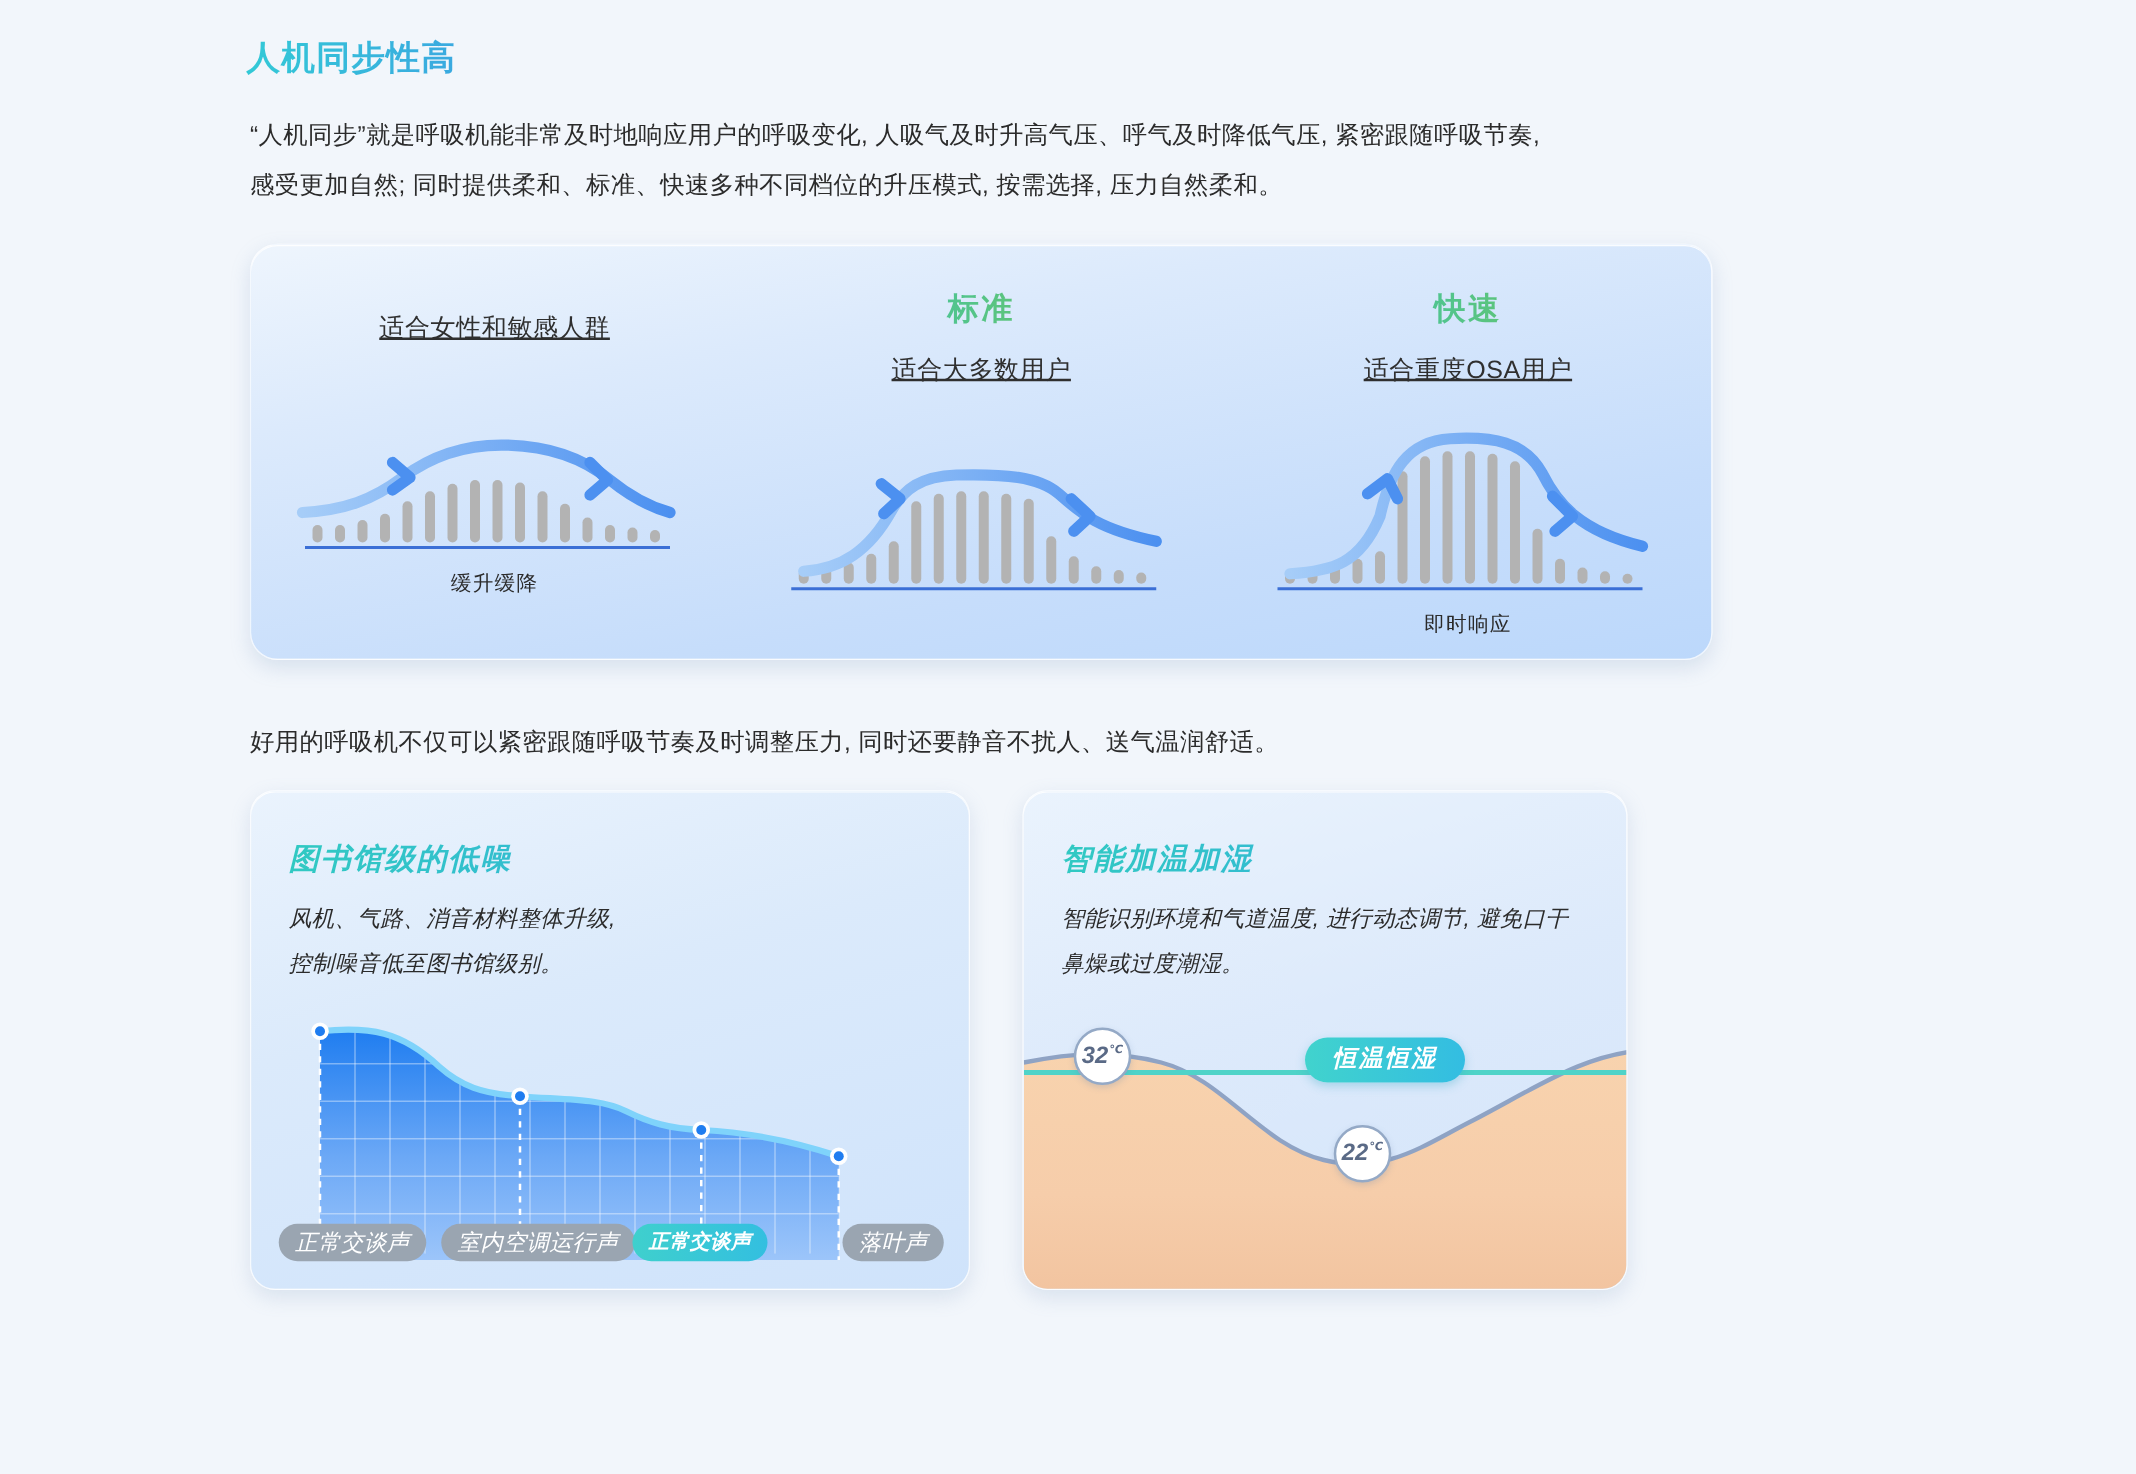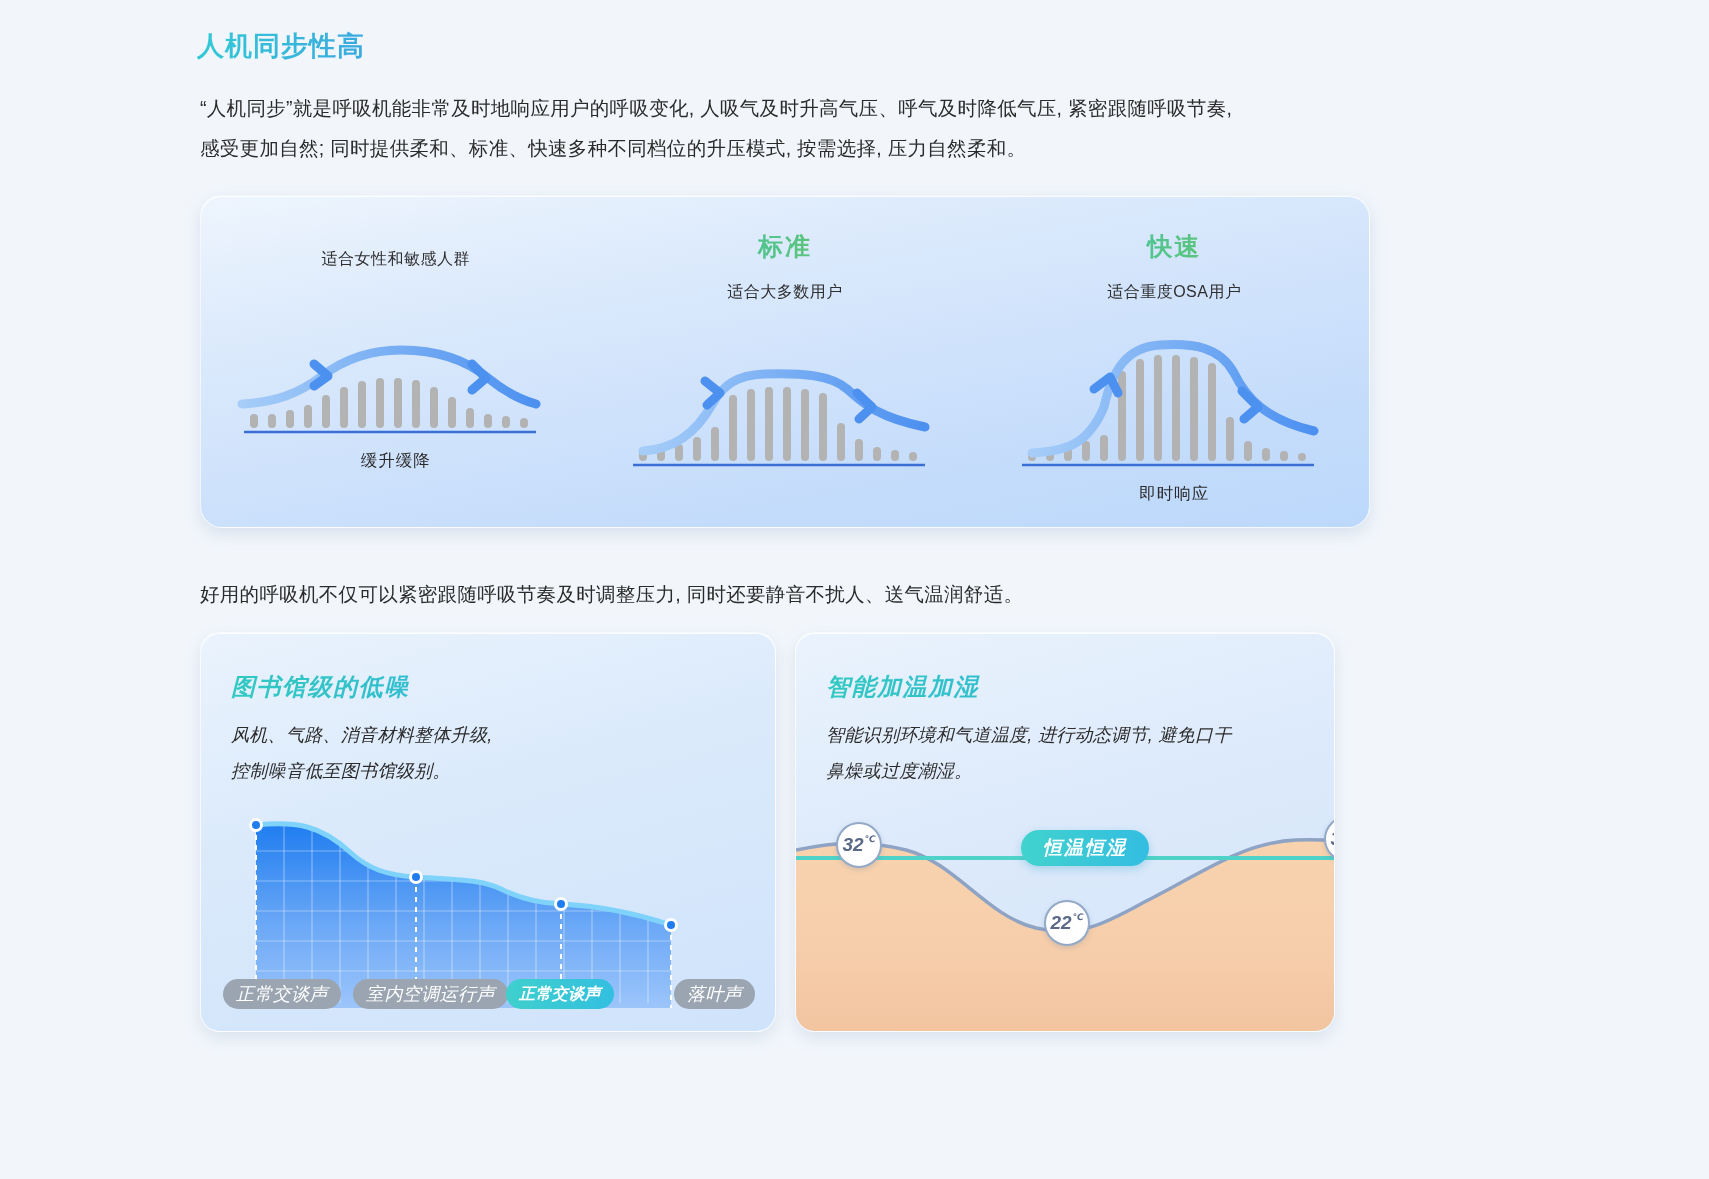--- a/index.html
+++ b/index.html
@@ -38,21 +38,21 @@
   }
   .modes-row{ display:flex; width:100%; height:100%; }
   .mode-col{ flex:1; position:relative; padding-top:34px; }
   .mode-title{
     text-align:center; font-size:25px; font-weight:700; letter-spacing:2px;
     background:linear-gradient(90deg,#2fc6c9 0%,#7dc242 100%);
     -webkit-background-clip:text; background-clip:text;
     -webkit-text-fill-color:transparent; color:#5cc36c;
   }
   .mode-sub{
-    text-align:center; font-size:16px; color:#2f2f2f; margin-top:19px; letter-spacing:.5px;
+    text-align:center; font-size:20px; color:#2f2f2f; margin-top:19px; letter-spacing:.5px;text-decoration:underline;
   }
   .mode-graph{ position:relative; width:320px; height:140px; margin:28px auto 0; }
   .mode-cap{
     text-align:center; font-size:16.5px; color:#2b2b2b; margin-top:12px; letter-spacing:1px;
   }
 
   
   .mid-para{
     position:absolute; left:200px; top:578px; width:1200px;
     font-size:19.5px; line-height:32px; color:#2b2b2b; letter-spacing:.3px;
@@ -64,21 +64,21 @@
     border:1px solid rgba(255,255,255,.8);
     box-shadow:0 6px 16px rgba(120,150,190,.2), inset 0 1px 0 rgba(255,255,255,.85);
     overflow:hidden;
     font-style:italic;
   }
   .bcard-left{
     left:200px; width:576px;
     background:linear-gradient(165deg,#eaf3fd 0%,#dbeafb 40%,#cfe3fb 100%);
   }
   .bcard-right{
-    left:795px; width:540px;
+    left:818px; width:484px;
     background:linear-gradient(165deg,#eaf3fd 0%,#ddeafb 45%,#d3e4fa 100%);
   }
   .bcard-title{
     margin:38px 0 0 30px; font-size:24px; font-weight:700; letter-spacing:1.5px;
     background:linear-gradient(90deg,#31c9c2 0%,#35a8e8 100%);
     -webkit-background-clip:text; background-clip:text;
     -webkit-text-fill-color:transparent; color:#33b5d5;
   }
   .bcard-desc{
     margin:14px 0 0 30px; font-size:18px; line-height:36px; color:#2b2b2b; letter-spacing:.3px;

